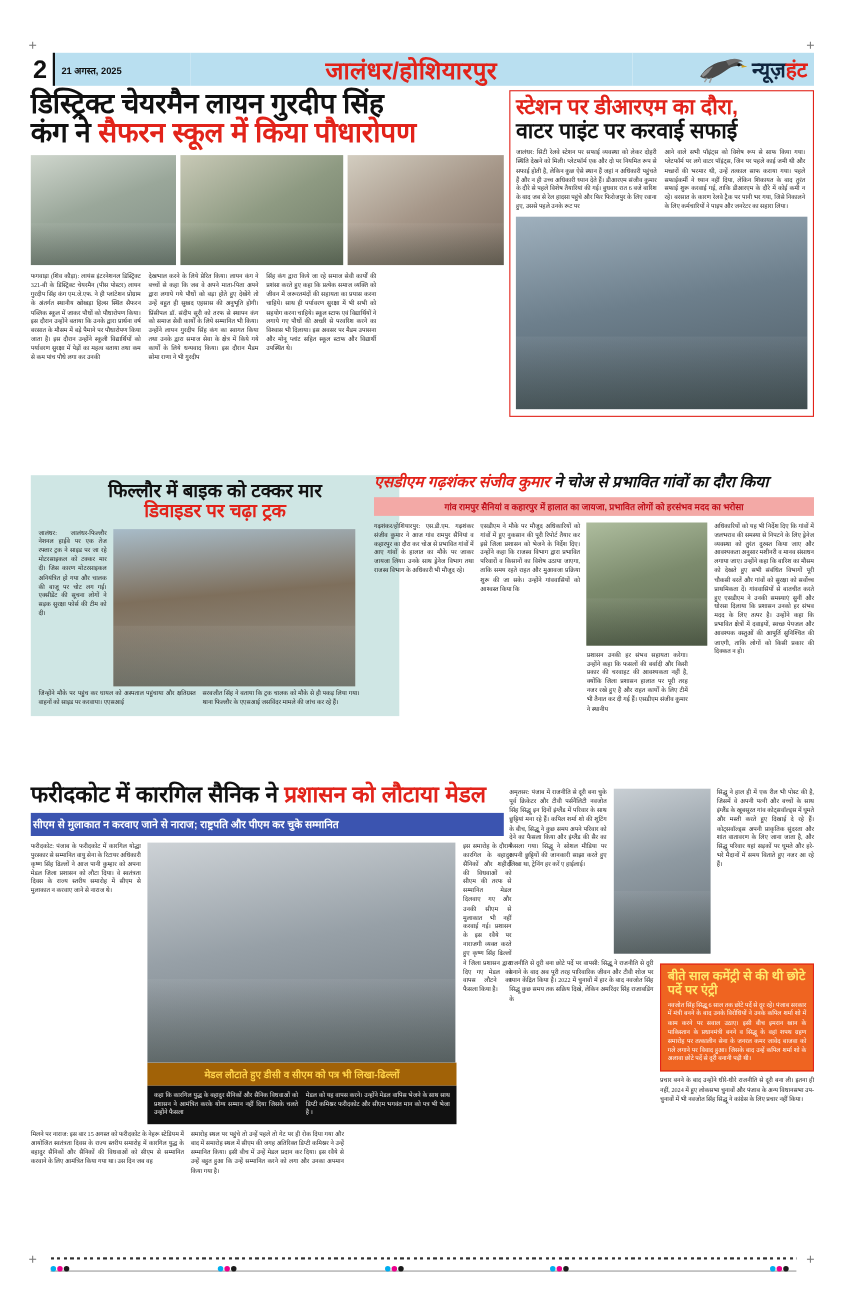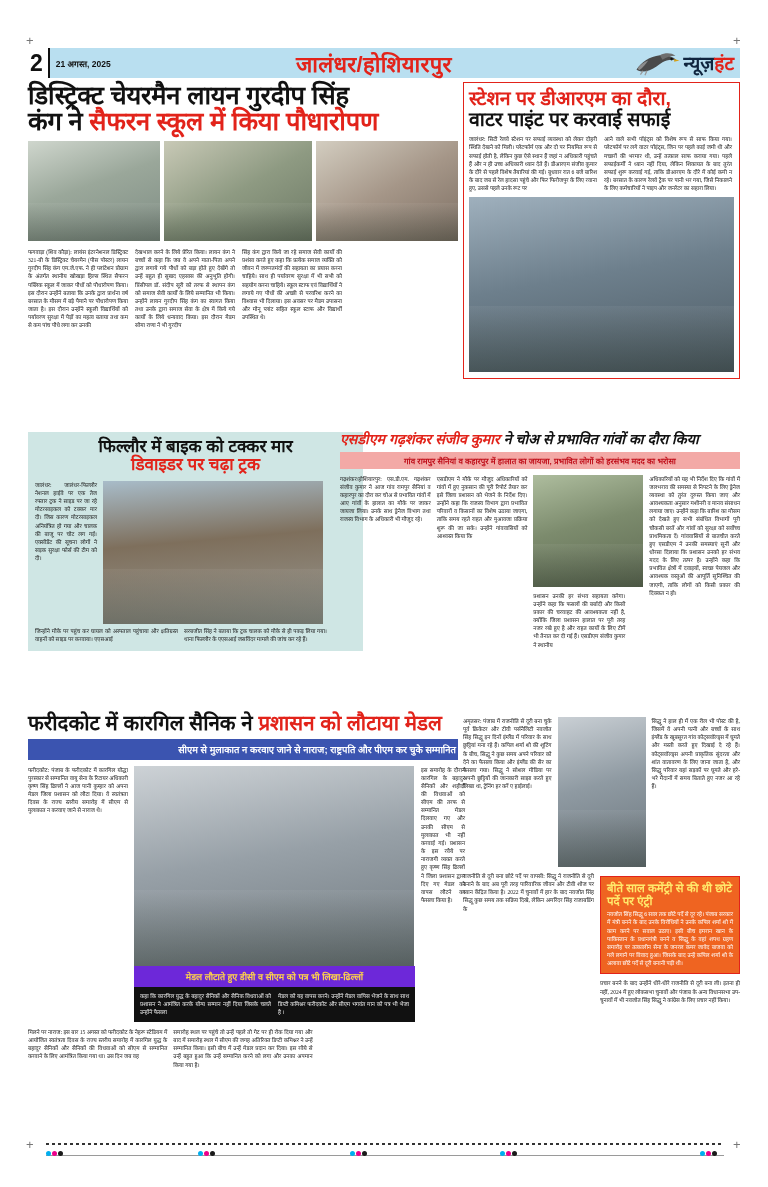--- a/index.html
+++ b/index.html
@@ -82,25 +82,25 @@
   .s4 { position: absolute; left: 340px; top: 432px; width: 400px; }
   .s4 .hl { font-size: 14.2px; line-height: 1.1; font-style: italic; }
   .s4-kicker { background: #f3a9a6; color: #c0101b; text-align: center; margin-top: 4px; padding: 3px 2px; font-size: 8px; }
   .s4-row { display: flex; gap: 6px; margin-top: 6px; }
   .s4-row .body-col { width: 92px; }
   .s4-photo { width: 110px; height: 112px; }
 
   
   .s5 { position: absolute; left: 28px; top: 712px; width: 430px; }
   .s5 .hl { font-size: 20.5px; line-height: 1.05; }
-  .s5-sub { background: #3b54b0; color: #ffffff; text-align: right; margin-top: 5px; padding: 4px 2px; font-size: 9.5px; }
+  .s5-sub { background: #3b54b0; color: #ffffff; text-align: left; margin-top: 5px; padding: 4px 2px; font-size: 9.5px; }
   .s5-row { display: flex; gap: 6px; margin-top: 6px; }
   .s5-row .body-col { width: 100px; }
   .s5-photo { width: 280px; height: 200px; }
-  .s5-cap { background: #6d28d9; color: #ffd24a; text-align: center; font-size: 9px; padding: 4px 3px; font-family: "Liberation Sans", sans-serif; font-weight: 700; }
+  .s5-cap { background: #a16207; color: #ffd24a; text-align: center; font-size: 9px; padding: 4px 3px; font-family: "Liberation Sans", sans-serif; font-weight: 700; }
   .s5-dark { background: #111; padding: 5px 6px 6px; display: flex; gap: 7px; }
   .s5-dark .body-col { color: #f0f0f0; width: 131px; }
   .s5-bot { display: flex; gap: 6px; margin-top: 6px; }
   .s5-bot .body-col { width: 100px; }
 
   
   .s6 { position: absolute; left: 463px; top: 712px; width: 277px; }
   .s6-head { background: #b9dff0; padding: 4px 4px 5px; }
   .s6 .hl { font-size: 14.6px; text-align: center; line-height: 1.1; }
   .s6-sub { background: #2e8b3d; color: #fff; text-align: center; margin-top: 4px; padding: 3.5px 2px; font-size: 9.5px; }

